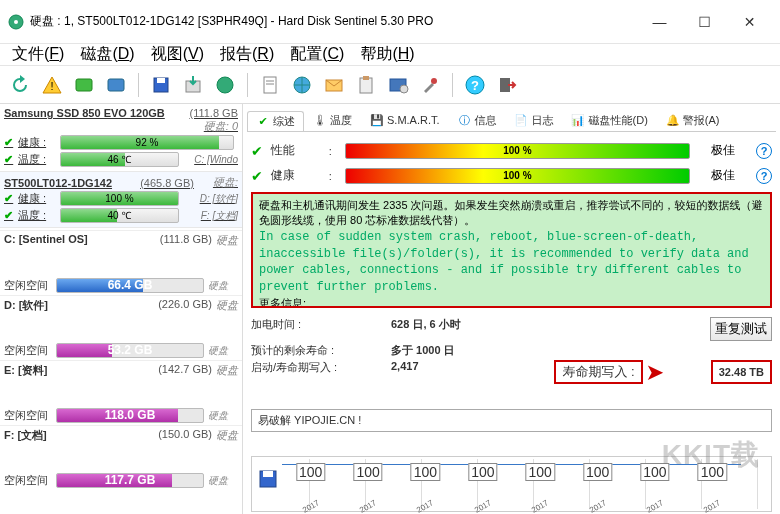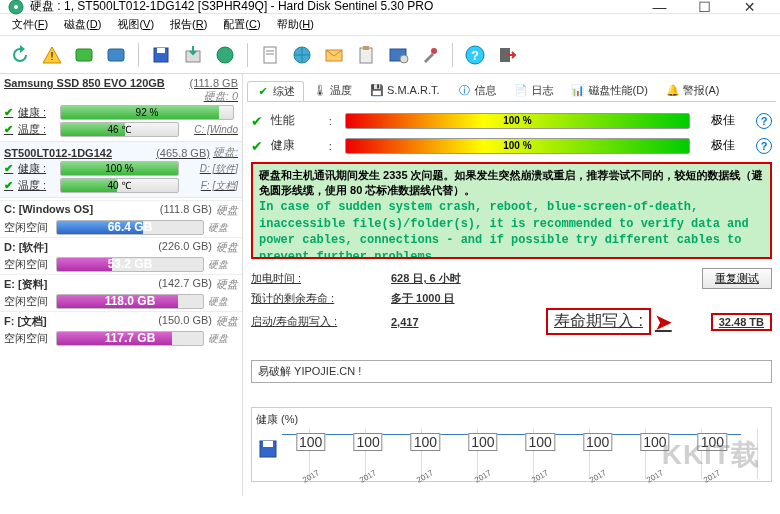--- a/index.html
+++ b/index.html
@@ -1,48 +1,48 @@
 <!DOCTYPE html>
 <html><head>
 <meta charset="utf-8">
 <style>
 * { margin: 0; padding: 0; box-sizing: border-box; font-family: "Microsoft YaHei", "Segoe UI", Tahoma, sans-serif; }
 body { background: #fff; font-size: 11px; color: #333; width: 780px; height: 514px; overflow: hidden; position: relative; }
-.titlebar { height: 14px; background: #fff; display: flex; align-items: center; padding: 0 8px; border-bottom: 1px solid #e5e5e5; }
+.titlebar { height: 44px; background: #fff; display: flex; align-items: center; padding: 0 8px; border-bottom: 1px solid #e5e5e5; }
 .titlebar .icon { width: 16px; height: 16px; margin-right: 6px; }
 .titlebar .title { flex: 1; font-size: 12px; color: #000; }
 .titlebar .winbtn { width: 45px; height: 30px; display: flex; align-items: center; justify-content: center; font-size: 14px; color: #333; }
 .menubar { height: 22px; display: flex; align-items: center; padding: 0 4px; border-bottom: 1px solid #e5e5e5; }
-.menubar .menu { padding: 2px 8px; font-size: 11px; color: #000; }
+.menubar .menu { padding: 2px 8px; font-size: 16px; color: #000; }
 .menubar .menu u { text-decoration: underline; }
 .toolbar { height: 38px; display: flex; align-items: center; padding: 0 6px; gap: 4px; border-bottom: 1px solid #dcdcdc; }
 .toolbar .tb { width: 28px; height: 28px; display: flex; align-items: center; justify-content: center; border-radius: 3px; }
 .toolbar .sep { width: 1px; height: 24px; background: #ccc; margin: 0 4px; }
 .main { display: flex; height: calc(514px - 30px - 22px - 38px - 2px); }
 .sidebar { width: 243px; border-right: 1px solid #dcdcdc; overflow: hidden; display: flex; flex-direction: column; }
 .disk-entry { border-bottom: 1px solid #e8e8e8; padding: 3px 4px; text-decoration: underline; }
 .disk-header { display: flex; align-items: center; font-size: 11px; }
 .disk-header .name { font-weight: bold; flex: 1; white-space: nowrap; overflow: hidden; }
 .disk-header .size { color: #666; }
-.disk-header .label { color: #888; font-style: italic; margin-left: 3px; }
+.disk-header .label { color: #888; font-style: italic; margin-left: 19px; }
 .disk-row { display: flex; align-items: center; padding: 1px 0; }
 .disk-row .ok { width: 14px; color: #0a0; font-weight: bold; }
 .disk-row .lbl { width: 42px; font-size: 11px; }
 .disk-row .bar { flex: 1; height: 15px; background: linear-gradient(to bottom, #f5f5f5, #e0e0e0); border: 1px solid #bbb; border-radius: 2px; position: relative; overflow: hidden; margin-right: 4px; }
 .disk-row .bar .fill { height: 100%; position: absolute; left: 0; top: 0; }
 .disk-row .bar .fill.green { background: linear-gradient(to bottom, #8fd98f, #3cb83c); }
 .disk-row .bar .val { position: absolute; width: 100%; text-align: center; font-size: 10px; color: #000; line-height: 13px; }
 .disk-row .drv { width: 55px; font-size: 10px; color: #777; font-style: italic; text-align: right; }
 .vol-section { flex: 1; overflow: hidden; padding-top: 2px; }
 .vol-entry { padding: 2px 4px; border-top: 1px solid #eee; }
 .vol-header { display: flex; font-size: 11px; }
 .vol-header .vname { font-weight: bold; flex: 1; }
 .vol-header .vsize { color: #555; }
 .vol-header .vlabel { color: #888; font-style: italic; margin-left: 4px; }
-.vol-row { display: flex; align-items: center; padding-top: 2px; }
+.vol-row { display: flex; align-items: center; padding-top: 2px; margin-top: 28px; }
 .vol-row .lbl { width: 52px; font-size: 11px; }
 .vol-row .bar { flex: 1; height: 15px; background: #e8e8e8; border: 1px solid #bbb; border-radius: 2px; position: relative; margin-right: 4px; overflow: hidden; }
 .vol-row .bar .fill { height: 100%; position: absolute; left: 0; }
 .vol-row .bar .fill.blue { background: linear-gradient(to bottom, #6aa8f0, #2968c8); }
 .vol-row .bar .fill.mag { background: linear-gradient(to bottom, #d868d0, #b030a8); }
 .vol-row .bar .val { position: absolute; width: 100%; text-align: center; color: #fff; font-size: 12px; line-height: 13px; font-weight: bold; }
 .vol-row .vlabel2 { width: 30px; font-size: 10px; color: #888; font-style: italic; }
 .content { flex: 1; display: flex; flex-direction: column; padding: 4px; overflow: hidden; }
 .tabs { display: flex; align-items: center; border-bottom: 1px solid #ccc; height: 24px; }
 .tab { display: flex; align-items: center; gap: 3px; padding: 2px 8px; font-size: 11px; border: 1px solid transparent; border-bottom: none; }
@@ -50,30 +50,30 @@
 .tab .ti { width: 14px; height: 14px; display: inline-flex; align-items: center; justify-content: center; }
 .panel { flex: 1; display: flex; flex-direction: column; padding: 6px 2px; overflow: hidden; }
 .meter-row { display: flex; align-items: center; padding: 4px 2px; gap: 8px; }
 .meter-row .ok { color: #0a0; font-size: 14px; }
 .meter-row .mlbl { width: 50px; font-size: 12px; }
 .meter-row .colon { width: 8px; }
 .meter-row .mbar { flex: 1; height: 16px; border: 1px solid #999; border-radius: 2px; background: linear-gradient(to right, #e00 0%, #ff0 40%, #0c0 100%); position: relative; }
 .meter-row .mbar .mval { position: absolute; width: 100%; text-align: center; font-size: 10px; line-height: 14px; color: #000; font-weight: bold; }
 .meter-row .status { width: 50px; font-size: 12px; color: #000; text-align: center; }
 .meter-row .help { color: #0078d7; font-weight: bold; border: 1px solid #0078d7; border-radius: 50%; width: 16px; height: 16px; display: flex; align-items: center; justify-content: center; font-size: 11px; }
-.msgbox { border: 2px solid #c00; background: #c8f0c8; padding: 4px 6px; margin: 4px 2px; font-size: 11px; line-height: 1.4; max-height: 120px; overflow: hidden; font-weight: bold; }
+.msgbox { border: 2px solid #c00; background: #c8f0c8; padding: 4px 6px; margin: 4px 2px; font-size: 11px; line-height: 1.4; max-height: 120px; overflow: hidden; }
 .msgbox .cn { color: #000; }
 .msgbox .en { color: #0a6; font-family: "Courier New", monospace; font-size: 12px; }
 .info-rows { padding: 4px 2px; font-size: 11px; }
-.info-row { display: flex; align-items: center; padding: 1px 0; text-decoration: underline; }
+.info-row { display: flex; padding: 1px 0; }
 .info-row .ilbl { width: 140px; }
 .info-row .ival { width: 120px; font-weight: bold; }
-.info-row .retest { border: 1px solid #999; background: linear-gradient(#fdfdfd,#e8e8e8); padding: 2px 12px; font-size: 11px; margin-left: auto; }
+.info-row .retest { border: 1px solid #999; background: linear-gradient(#fdfdfd,#e8e8e8); padding: 2px 4px; font-size: 13px; margin-left: auto; }
 .info-row .redbox { border: 2px solid #c00; padding: 1px 6px; margin-left: auto; display: flex; gap: 30px; align-items: center; }
-.info-row .redbox .rl { font-size: 16px; }
+.info-row .redbox .rl { font-size: 13px; }
 .info-row .redbox .rv { font-weight: bold; }
 .arrow { color: #c00; font-size: 20px; font-weight: bold; margin: 0 4px; }
 .textfield { border: 1px solid #aaa; background: #fff; padding: 3px 6px; margin: 20px 2px; font-size: 11px; }
 .chartbox { border: 1px solid #ccc; margin: 4px 2px; padding: 2px; }
 .chartbox .chtitle { font-size: 11px; padding: 2px; }
 .chartbox .chart { height: 50px; background: repeating-linear-gradient(to right, transparent 0, transparent 55px, #ddd 55px, #ddd 56px); position: relative; display: flex; align-items: flex-end; padding: 0 28px; }
 .chartbox .chart .saveicon { position: absolute; left: 4px; top: 10px; width: 20px; height: 20px; }
 .chartbox .chart .pt { flex: 1; border-top: 1px solid #3878c8; position: relative; height: 45px; }
 .chartbox .chart .pt .pval { position: absolute; top: -2px; left: 50%; transform: translateX(-50%); font-size: 14px; background: #fff; border: 1px solid #888; padding: 0 2px; }
 .chartbox .chart .pt .pxl { position: absolute; bottom: -2px; left: 50%; transform: translateX(-50%) rotate(-30deg); font-size: 8px; color: #666; }
@@ -251,21 +251,21 @@
             <div class="fill green" style="width:48%"></div>
             <div class="val">40 ℃</div>
           </div>
         <span class="drv">F: [文档]</span>
       </div>
     </div>
 
     <div class="vol-section">
       <div class="vol-entry">
         <div class="vol-header">
-            <span class="vname">C: [Windows OS]</span>
+            <span class="vname">C: [Sentinel OS]</span>
             <span class="vsize">(111.8 GB)</span>
             <span class="vlabel">硬盘</span>
           </div>
         <div class="vol-row">
             <span class="lbl">空闲空间</span>
             <div class="bar">
               <div class="fill blue" style="width:59%"></div>
               <div class="val">66.4 GB</div>
             </div>
             <span class="vlabel2">硬盘</span>
@@ -401,21 +401,20 @@
           <span class="arrow">➤</span>
           <div class="redbox">
             <span class="rv">32.48 TB</span>
           </div>
         </div>
       </div>
 
       <div class="textfield">易破解 YIPOJIE.CN !</div>
 
       <div class="chartbox">
-        <div class="chtitle">健康 (%)</div>
         <div class="chart">
           <span class="saveicon">
               <svg width="20" height="20">
                 <rect x="2" y="2" width="16" height="16" fill="#36c" stroke="#248"></rect>
                 <rect x="5" y="2" width="10" height="6" fill="#fff"></rect>
               </svg>
             </span>
           <div class="pt">
               <div class="pval">100</div>
               <div class="pxl">2017</div>

